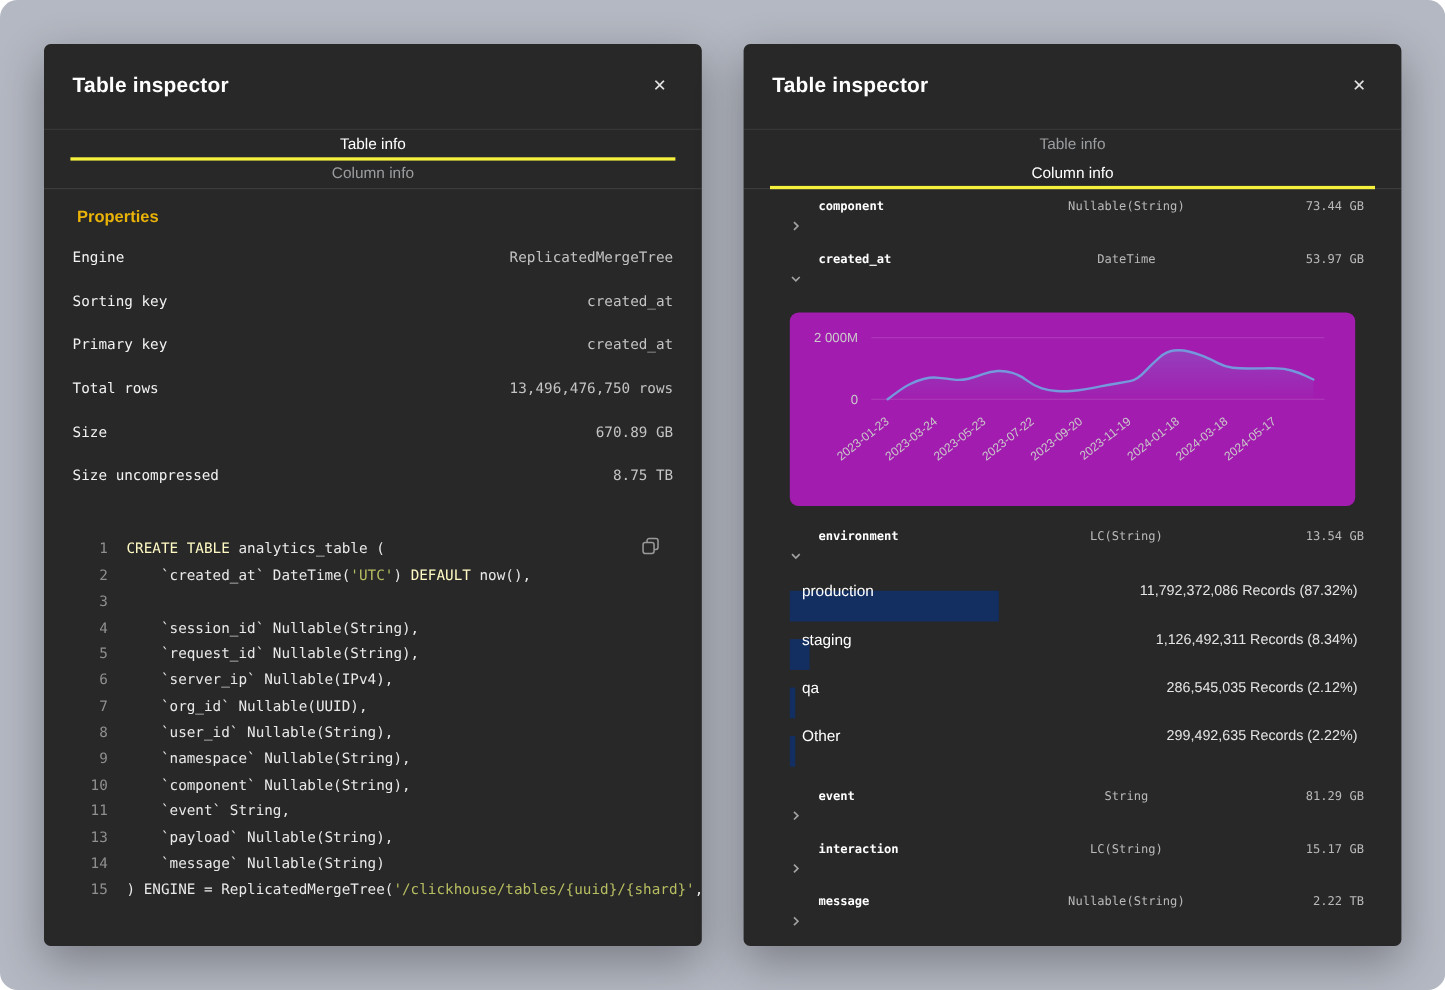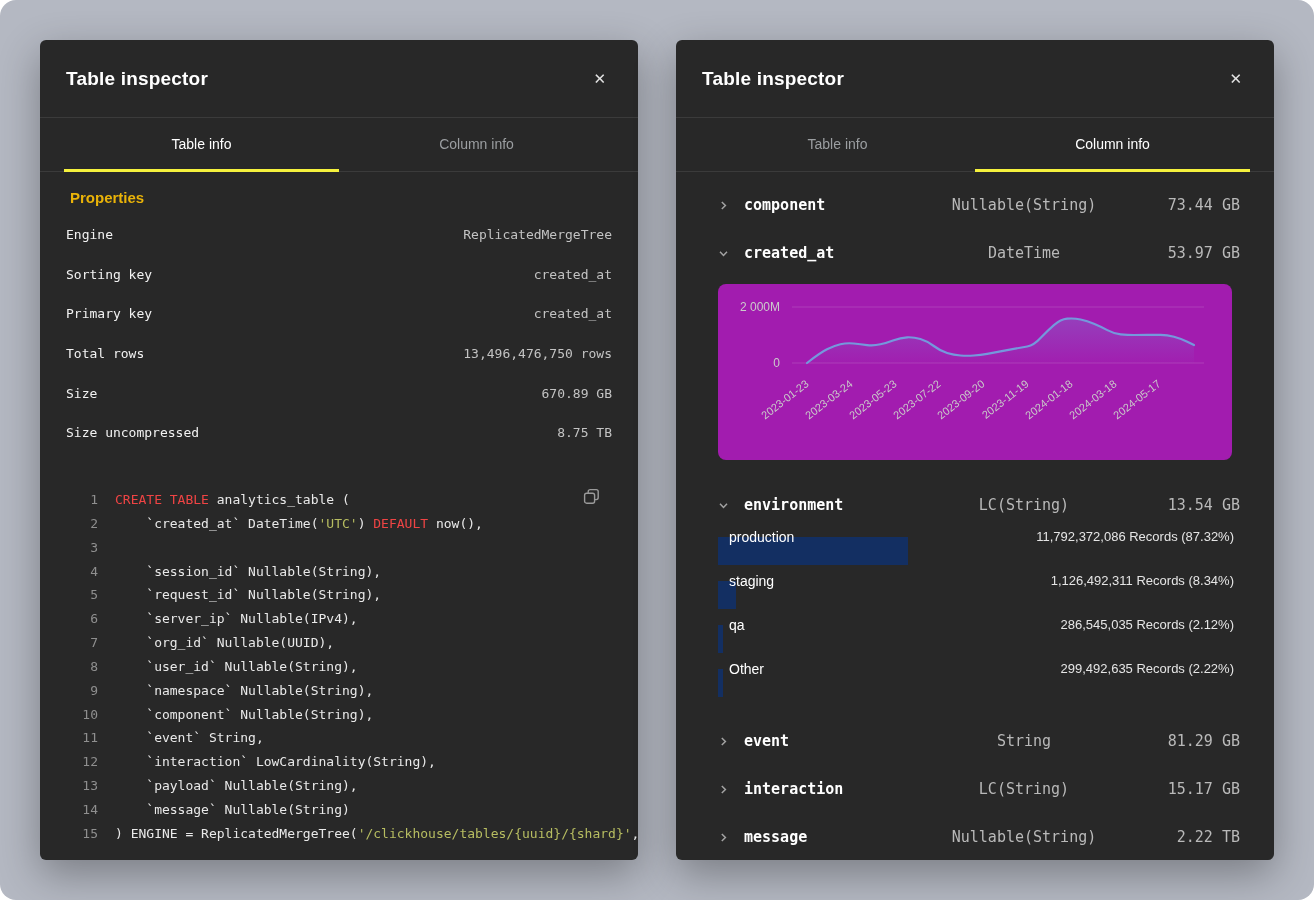--- a/index.html
+++ b/index.html
@@ -8,21 +8,21 @@
   .dialog{position:absolute;top:40px;width:598px;height:820px;background:#282828;border-radius:6px;
           box-shadow:0 14px 42px rgba(0,0,0,.32);overflow:hidden;color:#ececec;}
   #dialog-left{left:40px;}
   #dialog-right{left:676px;}
 
   .dlg-header{height:77px;display:flex;align-items:center;justify-content:space-between;padding:0 26px;
               border-bottom:1px solid rgba(255,255,255,.09);}
   .dlg-title{font-size:19px;font-weight:700;color:#ffffff;margin:0;letter-spacing:.2px;}
   .close-btn{background:none;border:0;color:#e3e3e3;font-size:15px;line-height:1;cursor:pointer;padding:6px;font-family:inherit;}
 
-  .tabs{display:flex;height:53px;padding:0 24px;border-bottom:1px solid rgba(255,255,255,.09);}
+  .tabs{display:flex;height:53px;padding:0 24px;border-bottom:1px solid rgba(255,255,255,.09);flex-direction:column;}
   .tab{flex:1;display:flex;align-items:center;justify-content:center;font-size:14px;color:#9b9ea1;
        cursor:pointer;border-bottom:3px solid transparent;margin-bottom:-1px;}
   .tab.active{color:#ffffff;border-bottom-color:#f5f13d;}
 
   .dlg-body{padding:0 26px;}
 
   
   .section-heading{font-size:15px;font-weight:700;color:#eab308;margin:4px;line-height:18px;}
   .props-heading{margin-top:17px;}
   .props{margin-top:8px;}
@@ -31,27 +31,27 @@
   .prop-label{color:#f2f2f2;}
   .prop-value{color:#c3c3c3;}
   .sql-heading{margin-top:12px;}
   .code-wrap{position:relative;margin-top:35px;}
   .copy-btn{position:absolute;top:-2px;right:10px;background:none;border:0;padding:2px;cursor:pointer;}
   .code-line{display:flex;align-items:center;height:23.85px;
              font-family:"DejaVu Sans Mono","Liberation Mono",monospace;font-size:13px;}
   .ln{width:32px;flex:none;text-align:right;color:#8f8f8f;margin-right:17px;}
   .code-text{white-space:pre;color:#e9e9e9;font-family:inherit;}
   .seg-pl{color:#e9e9e9;}
-  .seg-kw{color:#ef4444;}
+  .seg-kw{color:#fef9c3;}
   .seg-str{color:#b7bd61;}
 
   
   .columns-list{margin-top:9px;}
-  .col-row{display:flex;align-items:center;height:48px;padding:0 8px 0 16px;cursor:pointer;
-           font-family:"DejaVu Sans Mono","Liberation Mono",monospace;font-size:15px;}
+  .col-row{display:flex;height:48px;padding:0 8px 0 16px;cursor:pointer;
+           font-family:"DejaVu Sans Mono","Liberation Mono",monospace;font-size:11px;}
   .chev{width:26px;flex:none;display:flex;align-items:center;}
   .col-name{width:168px;flex:none;font-weight:700;color:#ffffff;}
   .col-type{flex:1;text-align:center;color:#b9b9b9;}
   .col-size{width:104px;flex:none;text-align:right;color:#b9b9b9;}
 
   .chart-card{position:relative;margin:7px 16px 21px 16px;height:176px;background:#a21caf;border-radius:8px;}
   .y-label{position:absolute;left:0;width:62px;text-align:right;font-size:12px;color:#cbcbcb;}
   .x-label{position:absolute;width:86px;text-align:right;font-size:11px;color:#c9c9c9;
            transform:rotate(-38deg);transform-origin:100% 50%;}
   .spark{position:absolute;left:0;top:0;}
@@ -148,24 +148,20 @@
        <span class="ln">9</span>
               <code class="code-text"><span class="seg-pl">    `namespace` Nullable(String),</span></code>
      </div>
             <div class="code-line">
        <span class="ln">10</span>
               <code class="code-text"><span class="seg-pl">    `component` Nullable(String),</span></code>
      </div>
             <div class="code-line">
        <span class="ln">11</span>
               <code class="code-text"><span class="seg-pl">    `event` String,</span></code>
-     </div>
-            <div class="code-line">
-       <span class="ln">12</span>
-              <code class="code-text"><span class="seg-pl">    `interaction` LowCardinality(String),</span></code>
      </div>
             <div class="code-line">
        <span class="ln">13</span>
               <code class="code-text"><span class="seg-pl">    `payload` Nullable(String),</span></code>
      </div>
             <div class="code-line">
        <span class="ln">14</span>
               <code class="code-text"><span class="seg-pl">    `message` Nullable(String)</span></code>
      </div>
             <div class="code-line">

